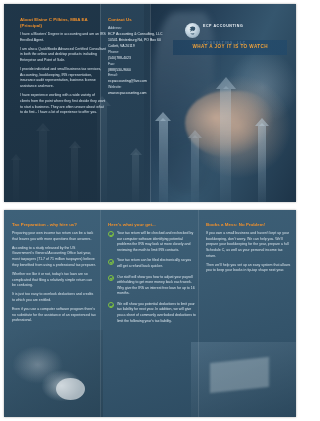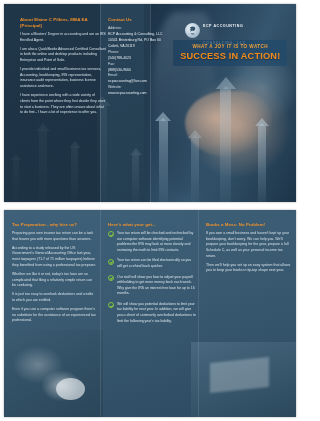--- a/index.html
+++ b/index.html
@@ -252,21 +252,20 @@
         </svg>
       </span>
       <span class="logo-txt">
         <span class="logo-l1">ECP ACCOUNTING</span><br>
         <span class="logo-l2">CONSULTING, LLC</span>
       </span>
     </div>
 
     <div class="headline">
       <div class="hl-small">What a joy it is to watch</div>
-      <div class="hl-big">Success in Action!</div>
     </div>
   </div>
 
   <div class="panel" id="panel-bottom">
     <div class="panel-bg bp-grad"></div>
     <div class="bp-photo"></div>
     <div class="bp-photo2"></div>
     <div class="bp-fold" style="left:33%"></div>
     <div class="bp-fold" style="left:66.5%"></div>
 

